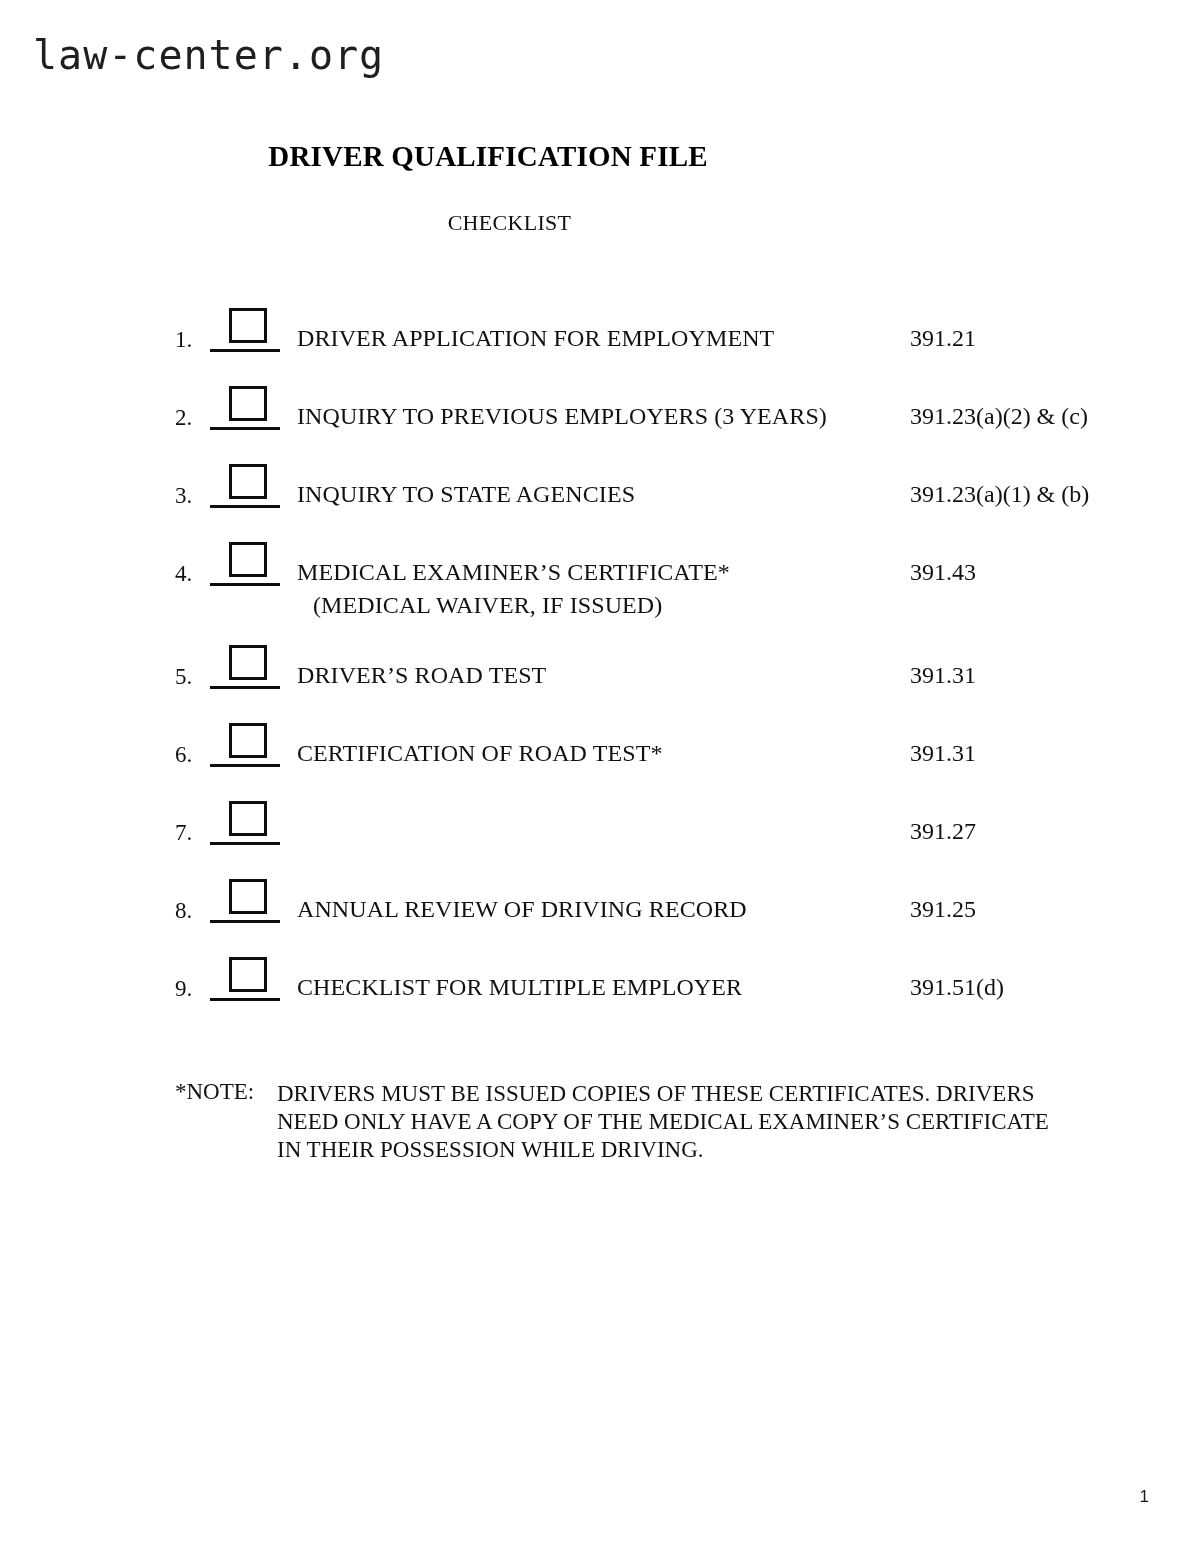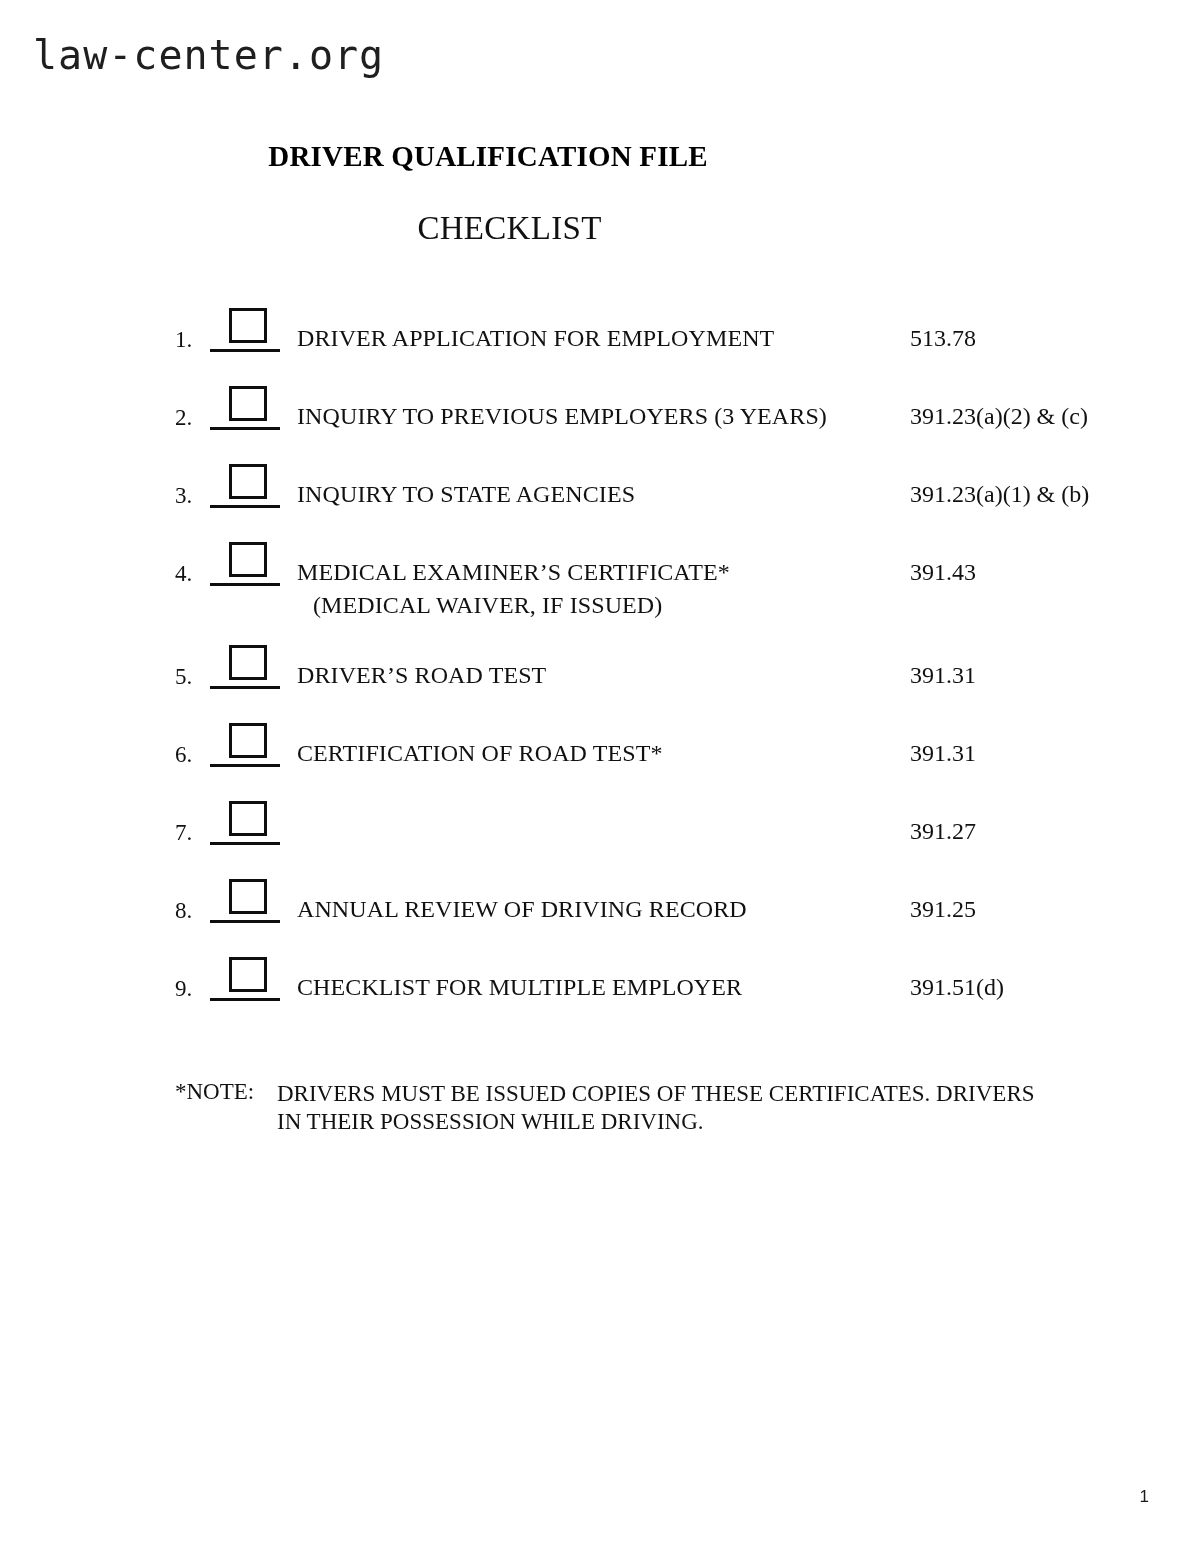--- a/index.html
+++ b/index.html
@@ -45,21 +45,21 @@
     letter-spacing: 0.2px;
     color: #000000;
   }
   .doc-subtitle {
     position: absolute;
     left: 0;
     top: 210px;
     width: 1019px;
     text-align: center;
     font-weight: normal;
-    font-size: 33px;
+    font-size: 22px;
     letter-spacing: 0.3px;
     color: #111111;
   }
 
   
   .checklist {
     position: absolute;
     left: 0;
     top: 300px;
     width: 1191px;
@@ -183,21 +183,21 @@
   <div class="doc-subtitle">CHECKLIST</div>
 
   <div class="checklist">
       <div class="check-row">
         <div class="row-num">1.</div>
         <div class="check-slot">
           <div class="check-box"></div>
           <div class="check-line"></div>
         </div>
         <div class="row-label">DRIVER APPLICATION FOR EMPLOYMENT</div>
-        <div class="row-code">513.78</div>
+        <div class="row-code">391.21</div>
       </div>
       <div class="check-row">
         <div class="row-num">2.</div>
         <div class="check-slot">
           <div class="check-box"></div>
           <div class="check-line"></div>
         </div>
         <div class="row-label">INQUIRY TO PREVIOUS EMPLOYERS (3 YEARS)</div>
         <div class="row-code">391.23(a)(2) &amp; (c)</div>
       </div>
@@ -263,19 +263,20 @@
         </div>
         <div class="row-label">CHECKLIST FOR MULTIPLE EMPLOYER</div>
         <div class="row-code">391.51(d)</div>
       </div>
     </div>
 
   <div class="note">
     <div class="note-label">*NOTE:</div>
     <div class="note-body">
         <div>DRIVERS MUST BE ISSUED COPIES OF THESE CERTIFICATES.  DRIVERS</div>
+        <div>NEED ONLY HAVE A COPY OF THE MEDICAL EXAMINER’S CERTIFICATE</div>
         <div>IN THEIR POSSESSION WHILE DRIVING.</div>
       </div>
   </div>
 
   <div class="page-number">1</div>
 
 </div>
 
 </body></html>

